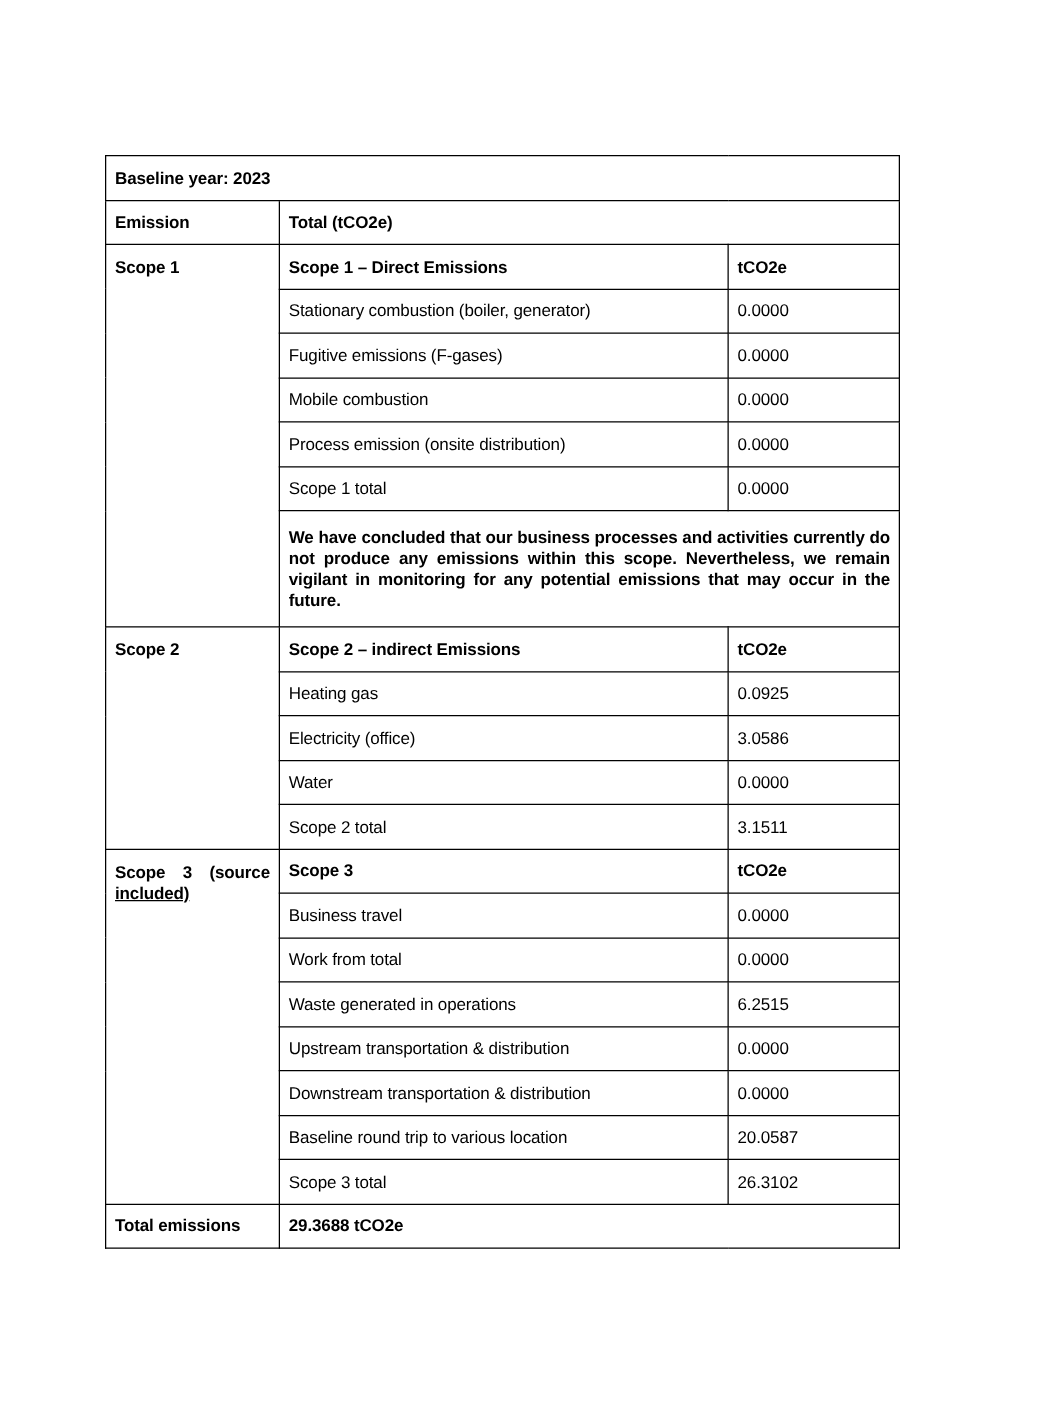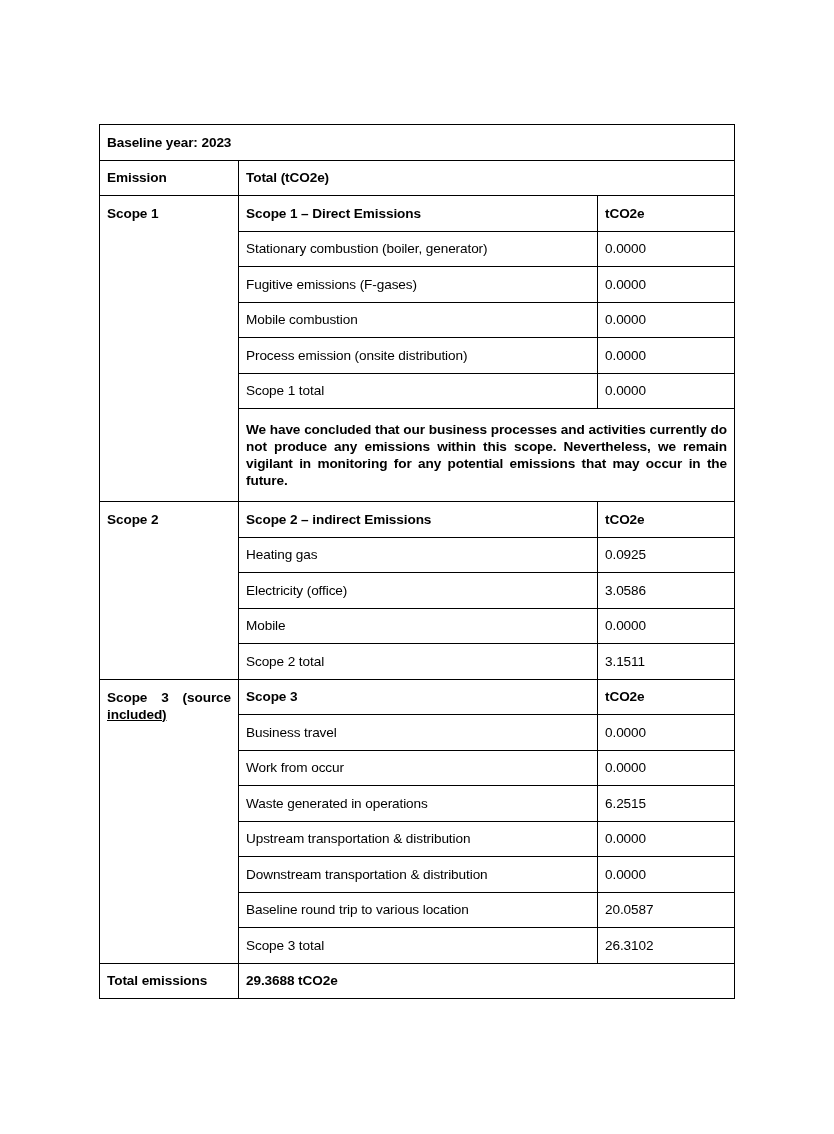--- a/index.html
+++ b/index.html
@@ -1,19 +1,19 @@
 <!DOCTYPE html>
 <html><head>
 <meta charset="utf-8">
 <style>
   html, body { margin: 0; padding: 0; background: #ffffff; }
   body { width: 834px; height: 1134px; position: relative; overflow: hidden;
          font-family: "Liberation Sans", "DejaVu Sans", sans-serif; color: #000; }
   table.ghg {
-    position: absolute; left: 99px; top: 124px; width: 635px;
+    position: absolute; left: 84px; top: 124px; width: 635px;
     border-collapse: collapse; table-layout: fixed;
     font-size: 13.6px; letter-spacing: -0.1px;
   }
   table.ghg td {
     border: 1px solid #000; padding: 0 7px; vertical-align: middle;
     height: 35.5px; box-sizing: border-box; line-height: 17px;
   }
   td.left { vertical-align: top !important; padding-top: 9px !important; margin-left: 16px; }
   .b { font-weight: bold; }
   td.note { text-align: justify; padding-top: 3px !important; padding-bottom: 3px !important;
@@ -76,42 +76,42 @@
     </tr>
     <tr>
       <td>Heating gas</td>
       <td>0.0925</td>
     </tr>
     <tr>
       <td>Electricity (office)</td>
       <td>3.0586</td>
     </tr>
     <tr>
-      <td>Mobile</td>
+      <td>Water</td>
       <td>0.0000</td>
     </tr>
     <tr>
       <td>Scope 2 total</td>
       <td>3.1511</td>
     </tr>
 
     <tr>
       <td rowspan="8" class="b left">
         <span class="s3label">Scope 3 (source</span>
         <span class="s3label2">included)</span>
       </td>
       <td class="b">Scope 3</td>
       <td class="b">tCO2e</td>
     </tr>
     <tr>
       <td>Business travel</td>
       <td>0.0000</td>
     </tr>
     <tr>
-      <td>Work from occur</td>
+      <td>Work from total</td>
       <td>0.0000</td>
     </tr>
     <tr>
       <td>Waste generated in operations</td>
       <td>6.2515</td>
     </tr>
     <tr>
       <td>Upstream transportation &amp; distribution</td>
       <td>0.0000</td>
     </tr>

